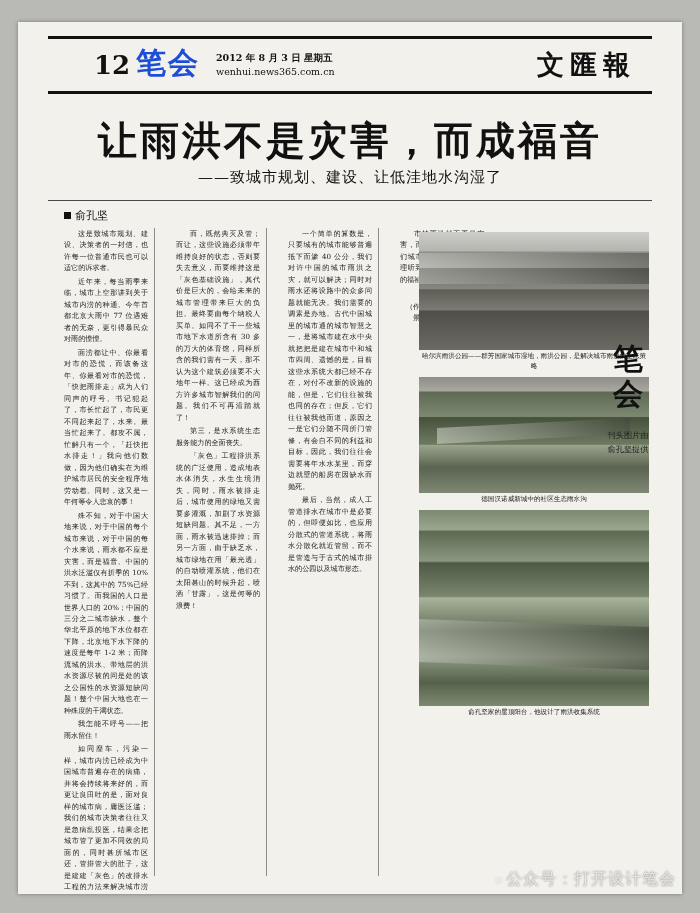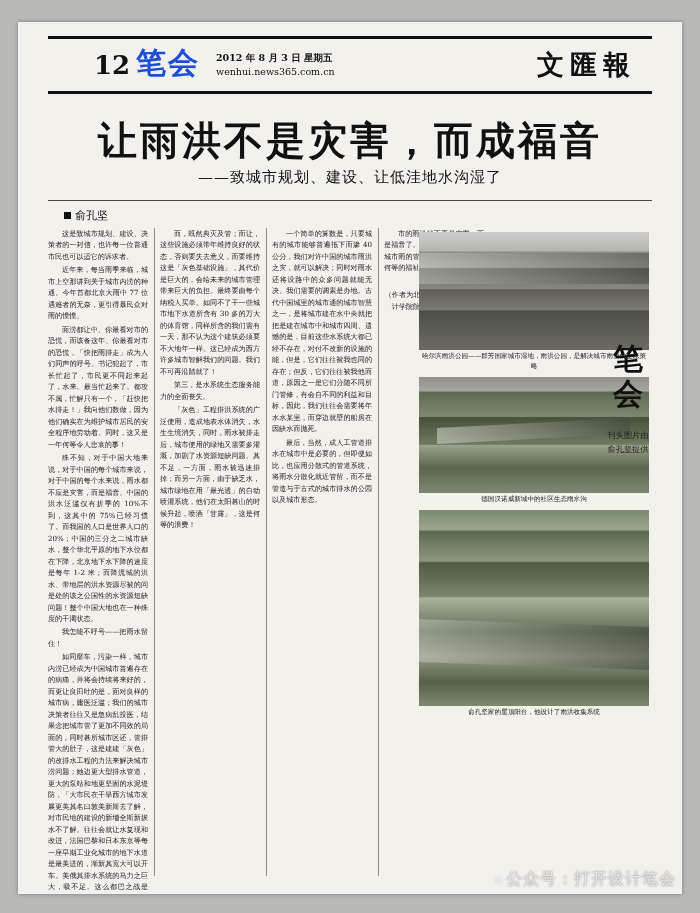--- a/index.html
+++ b/index.html
@@ -74,21 +74,21 @@
     position:absolute; top:0; width:100px; height:100%;
     font-family:"DejaVu Serif", serif;
     font-size:7.1px; line-height:1.62;
     text-align:justify; color:#1b1b1b;
     word-break:break-all;
   }
   .col.c1 { left:0; }
   .col.c2 { left:112px; }
   .col.c3 { left:224px; }
   .col.c4 { left:336px; }
-  .col p { margin:0 0 2px 0; text-indent:14px; }
+  .col p { margin:0 0 2px 16px; text-indent:14px; }
   .col .sign { text-align:right; text-indent:0; }
   .vdiv {
     position:absolute; top:0; width:0; height:100%;
     border-left:1px solid #8d8d8a;
   }
   .vdiv.v1 { left:106px; }
   .vdiv.v2 { left:218px; }
   .vdiv.v3 { left:330px; }
   
   .photos {

